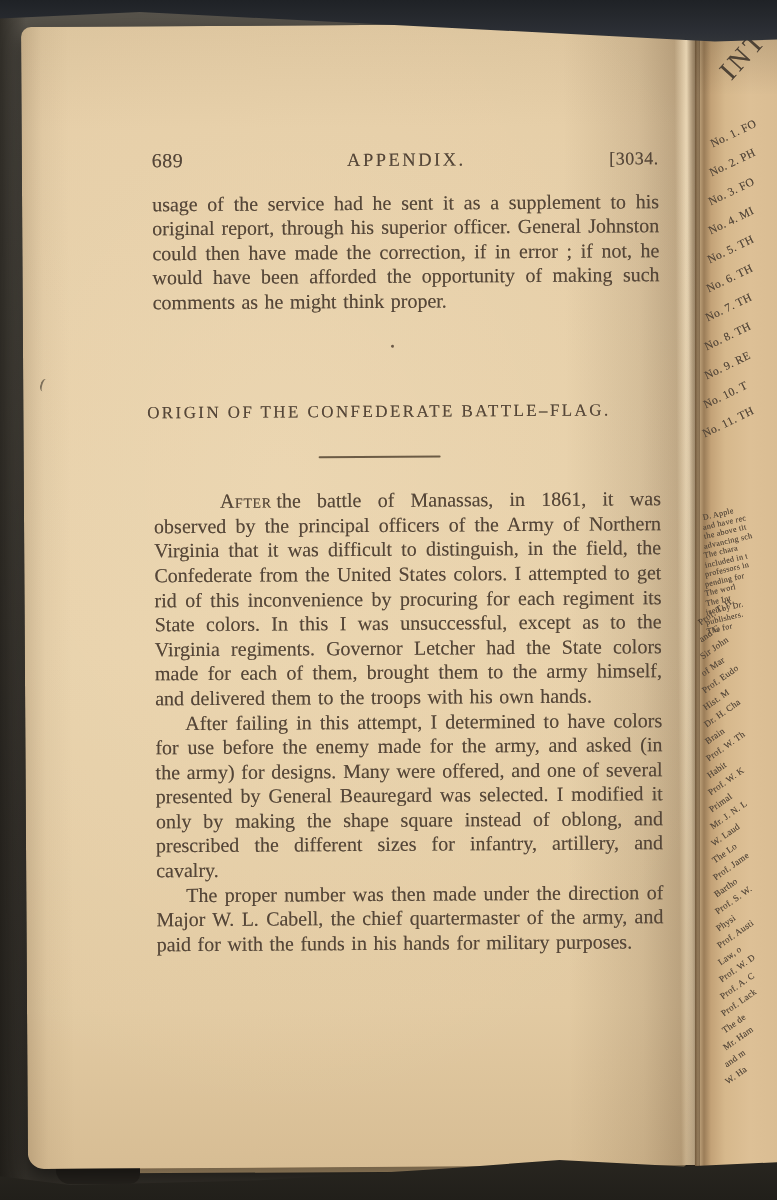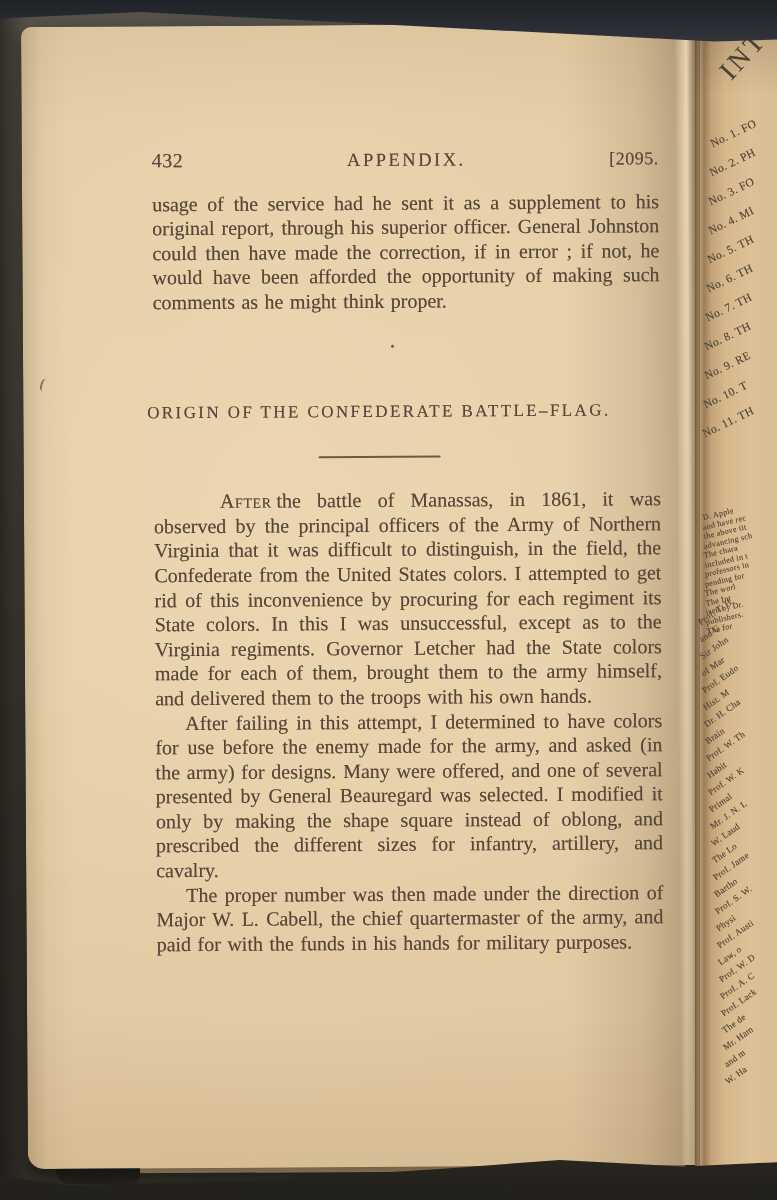--- a/index.html
+++ b/index.html
@@ -81,23 +81,23 @@
   }
 </style>
 </head>
 <body>
 
 <div class="cover-top"></div>
 
 <div class="page">
   <div class="content">
     <div class="pg-header">
-      <span class="pg-num">432</span>
+      <span class="pg-num">689</span>
       <span class="run-head">APPENDIX.</span>
-      <span class="year">[2095.</span>
+      <span class="year">[3034.</span>
     </div>
 
     <p class="body">usage of the service had he sent it as a supplement to his original report, through his superior officer. General Johnston could then have made the correction, if in error ; if not, he would have been afforded the opportunity of making such comments as he might think proper.</p>
 
     <div class="section-head-wrap">
       <div class="section-heading">ORIGIN OF THE CONFEDERATE BATTLE–FLAG.</div>
       <div class="divider"></div>
     </div>
 
     <p class="body indent"><span class="lead">After</span><span>the battle of Manassas, in 1861, it was observed by the principal officers of the Army of Northern Virginia that it was difficult to distinguish, in the field, the Confederate from the United States colors. I attempted to get rid of this inconvenience by procuring for each regiment its State colors. In this I was unsuccessful, except as to the Virginia regiments. Governor Letcher had the State colors made for each of them, brought them to the army himself, and delivered them to the troops with his own hands.</span></p>

